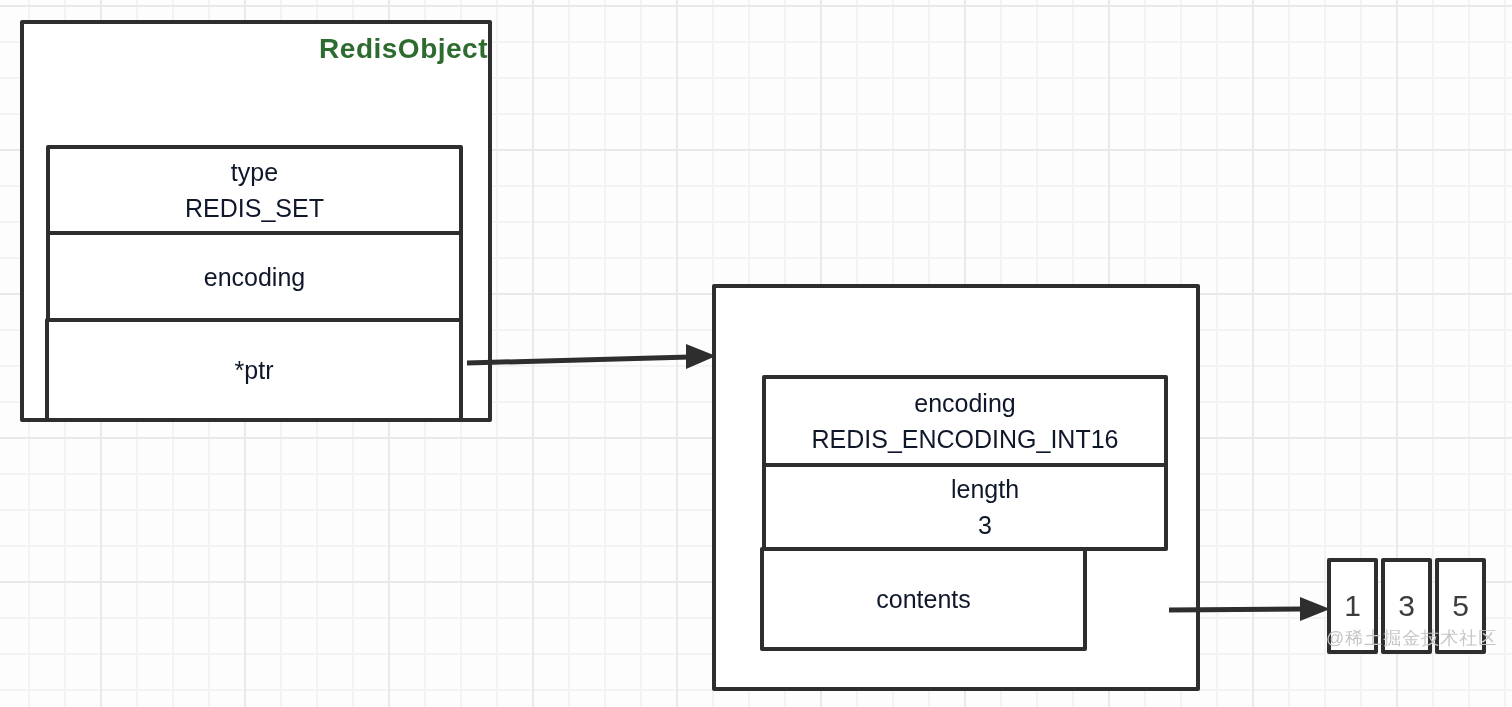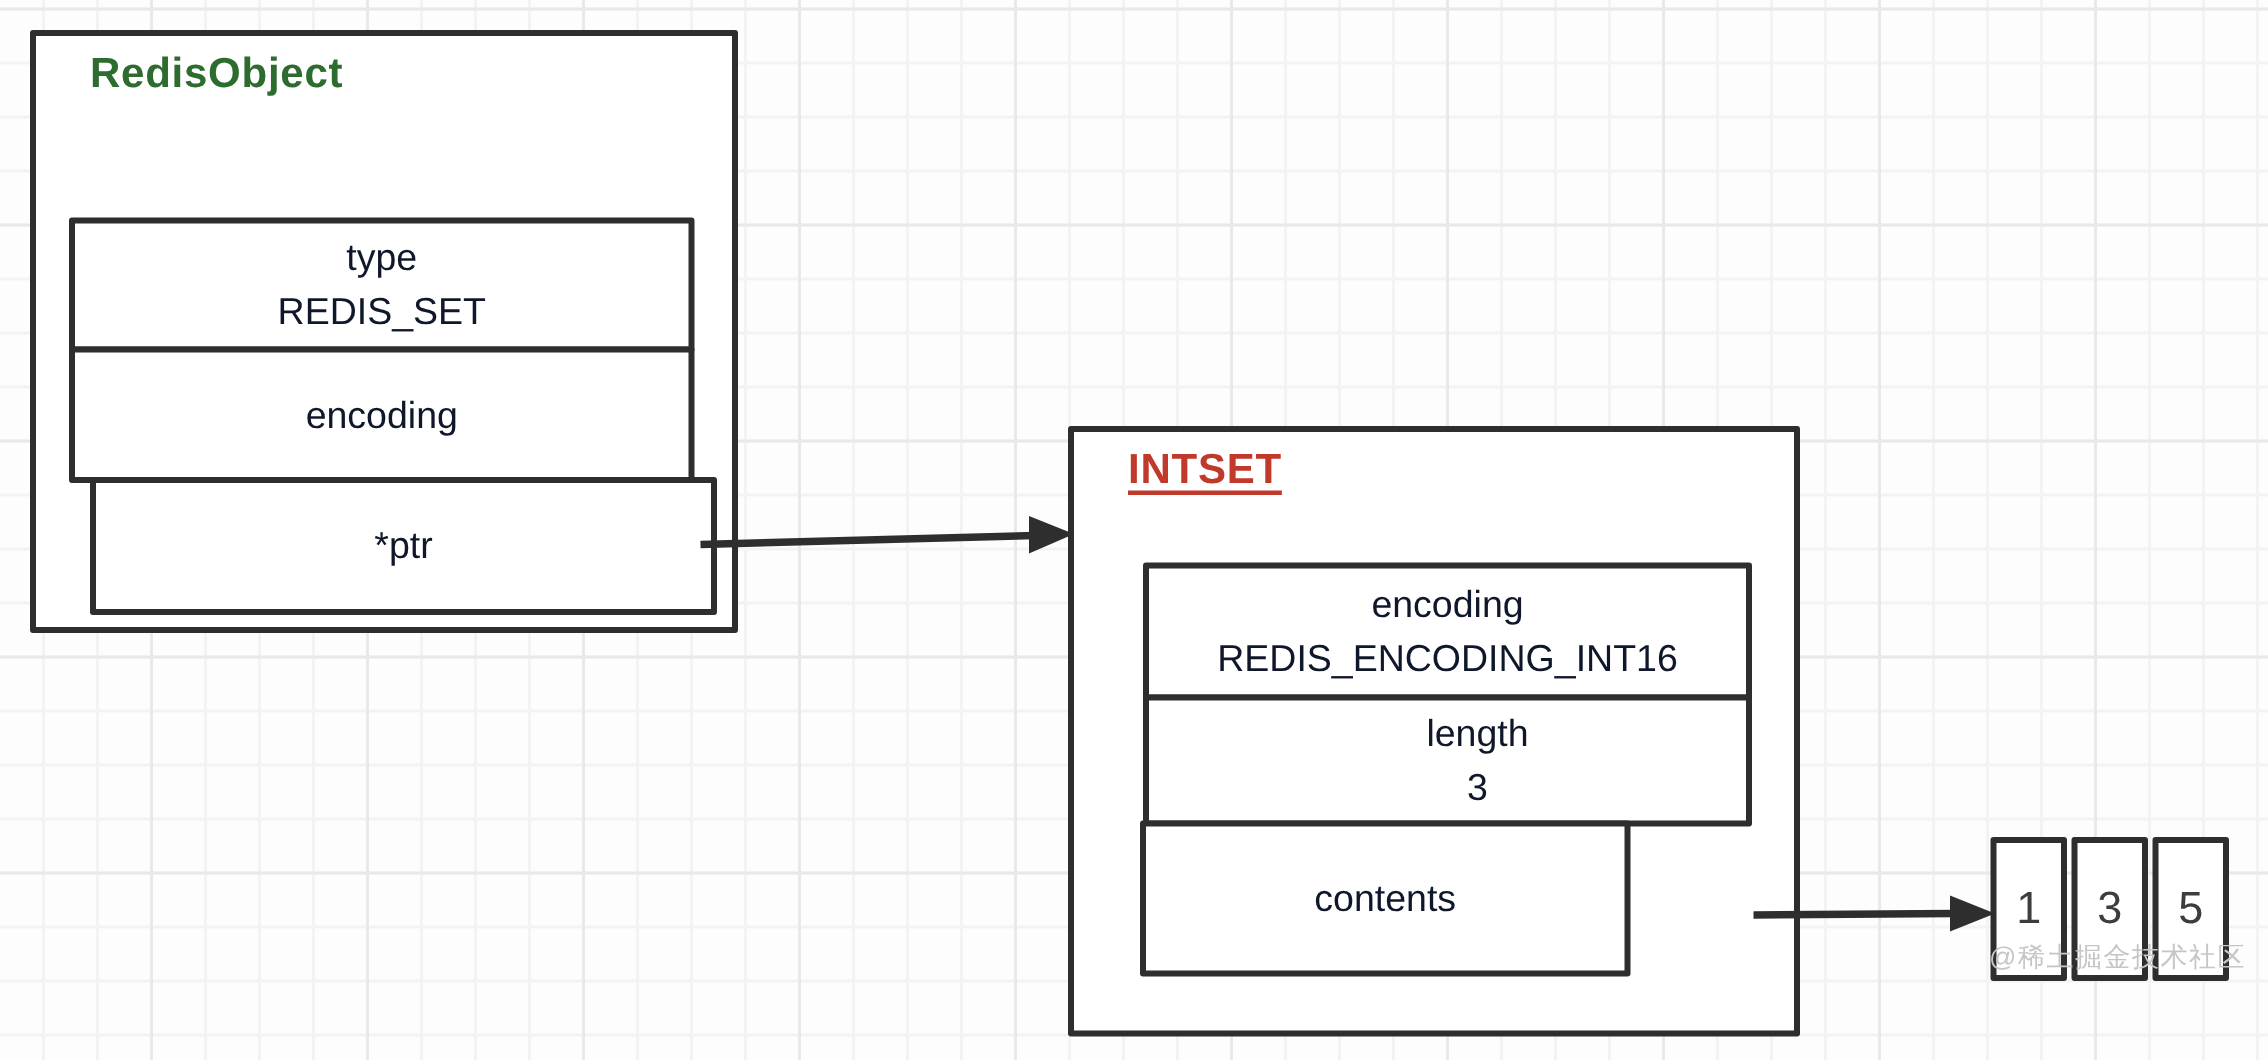--- a/index.html
+++ b/index.html
@@ -25,21 +25,21 @@
   .box {
     position: absolute;
     background: #ffffff;
     border: 4px solid #2e2e2e;
     border-radius: 2px;
   }
   .ro-box { left: 20px;  top: 20px;  width: 472px; height: 402px; }
   .is-box { left: 712px; top: 284px; width: 488px; height: 407px; }
   .box-title {
     margin-top: 9px;
-    text-align: left;
+    text-align: right;
     font-size: 28px;
     font-weight: bold;
     letter-spacing: 0.5px;
     margin-left: 36px;
   }
   .is-title { text-decoration: underline; text-decoration-thickness: 3px; text-underline-offset: 5px; }
   .cell {
     position: absolute;
     background: #ffffff;
     border: 4px solid #2e2e2e;
@@ -47,21 +47,21 @@
     display: flex;
     flex-direction: column;
     align-items: center;
     justify-content: center;
   }
   .cell-line { font-size: 25px; line-height: 36px; color: #0f172a; white-space: nowrap; }
   .cell-line:empty { display: none; }
   
   .ro-row-0 { left: 22px; top: 121px; width: 417px; height: 90px; }
   .ro-row-1 { left: 22px; top: 207px; width: 417px; height: 91px; }
-  .ro-row-2 { left: 36px; top: 294px; width: 418px; height: 92px; }
+  .ro-row-2 { left: 21px; top: 294px; width: 418px; height: 104px; }
   
   .is-row-0 { left: 46px; top: 87px;  width: 406px; height: 92px;  }
   .is-row-1 { left: 46px; top: 175px; width: 406px; height: 88px; padding-left: 40px;  }
   .is-row-2 { left: 44px; top: 259px; width: 327px; height: 104px; }
   .array {
     position: absolute;
     left: 1327px; top: 558px;
     display: flex;
     gap: 3px;
   }
@@ -113,21 +113,20 @@
       <div class="cell-line">encoding</div>
     </div>
 
     <div class="cell ro-row-2">
       <div class="cell-line">*ptr</div>
 
     </div>
   </div>
 
   <div class="box is-box">
-    <div class="box-title is-title" style="color: rgb(192, 57, 43);">INTSET</div>
 
     <div class="cell is-row-0">
       <div class="cell-line">encoding</div>
       <div class="cell-line">REDIS_ENCODING_INT16</div>
     </div>
 
     <div class="cell is-row-1">
       <div class="cell-line">length</div>
       <div class="cell-line">3</div>
     </div>

